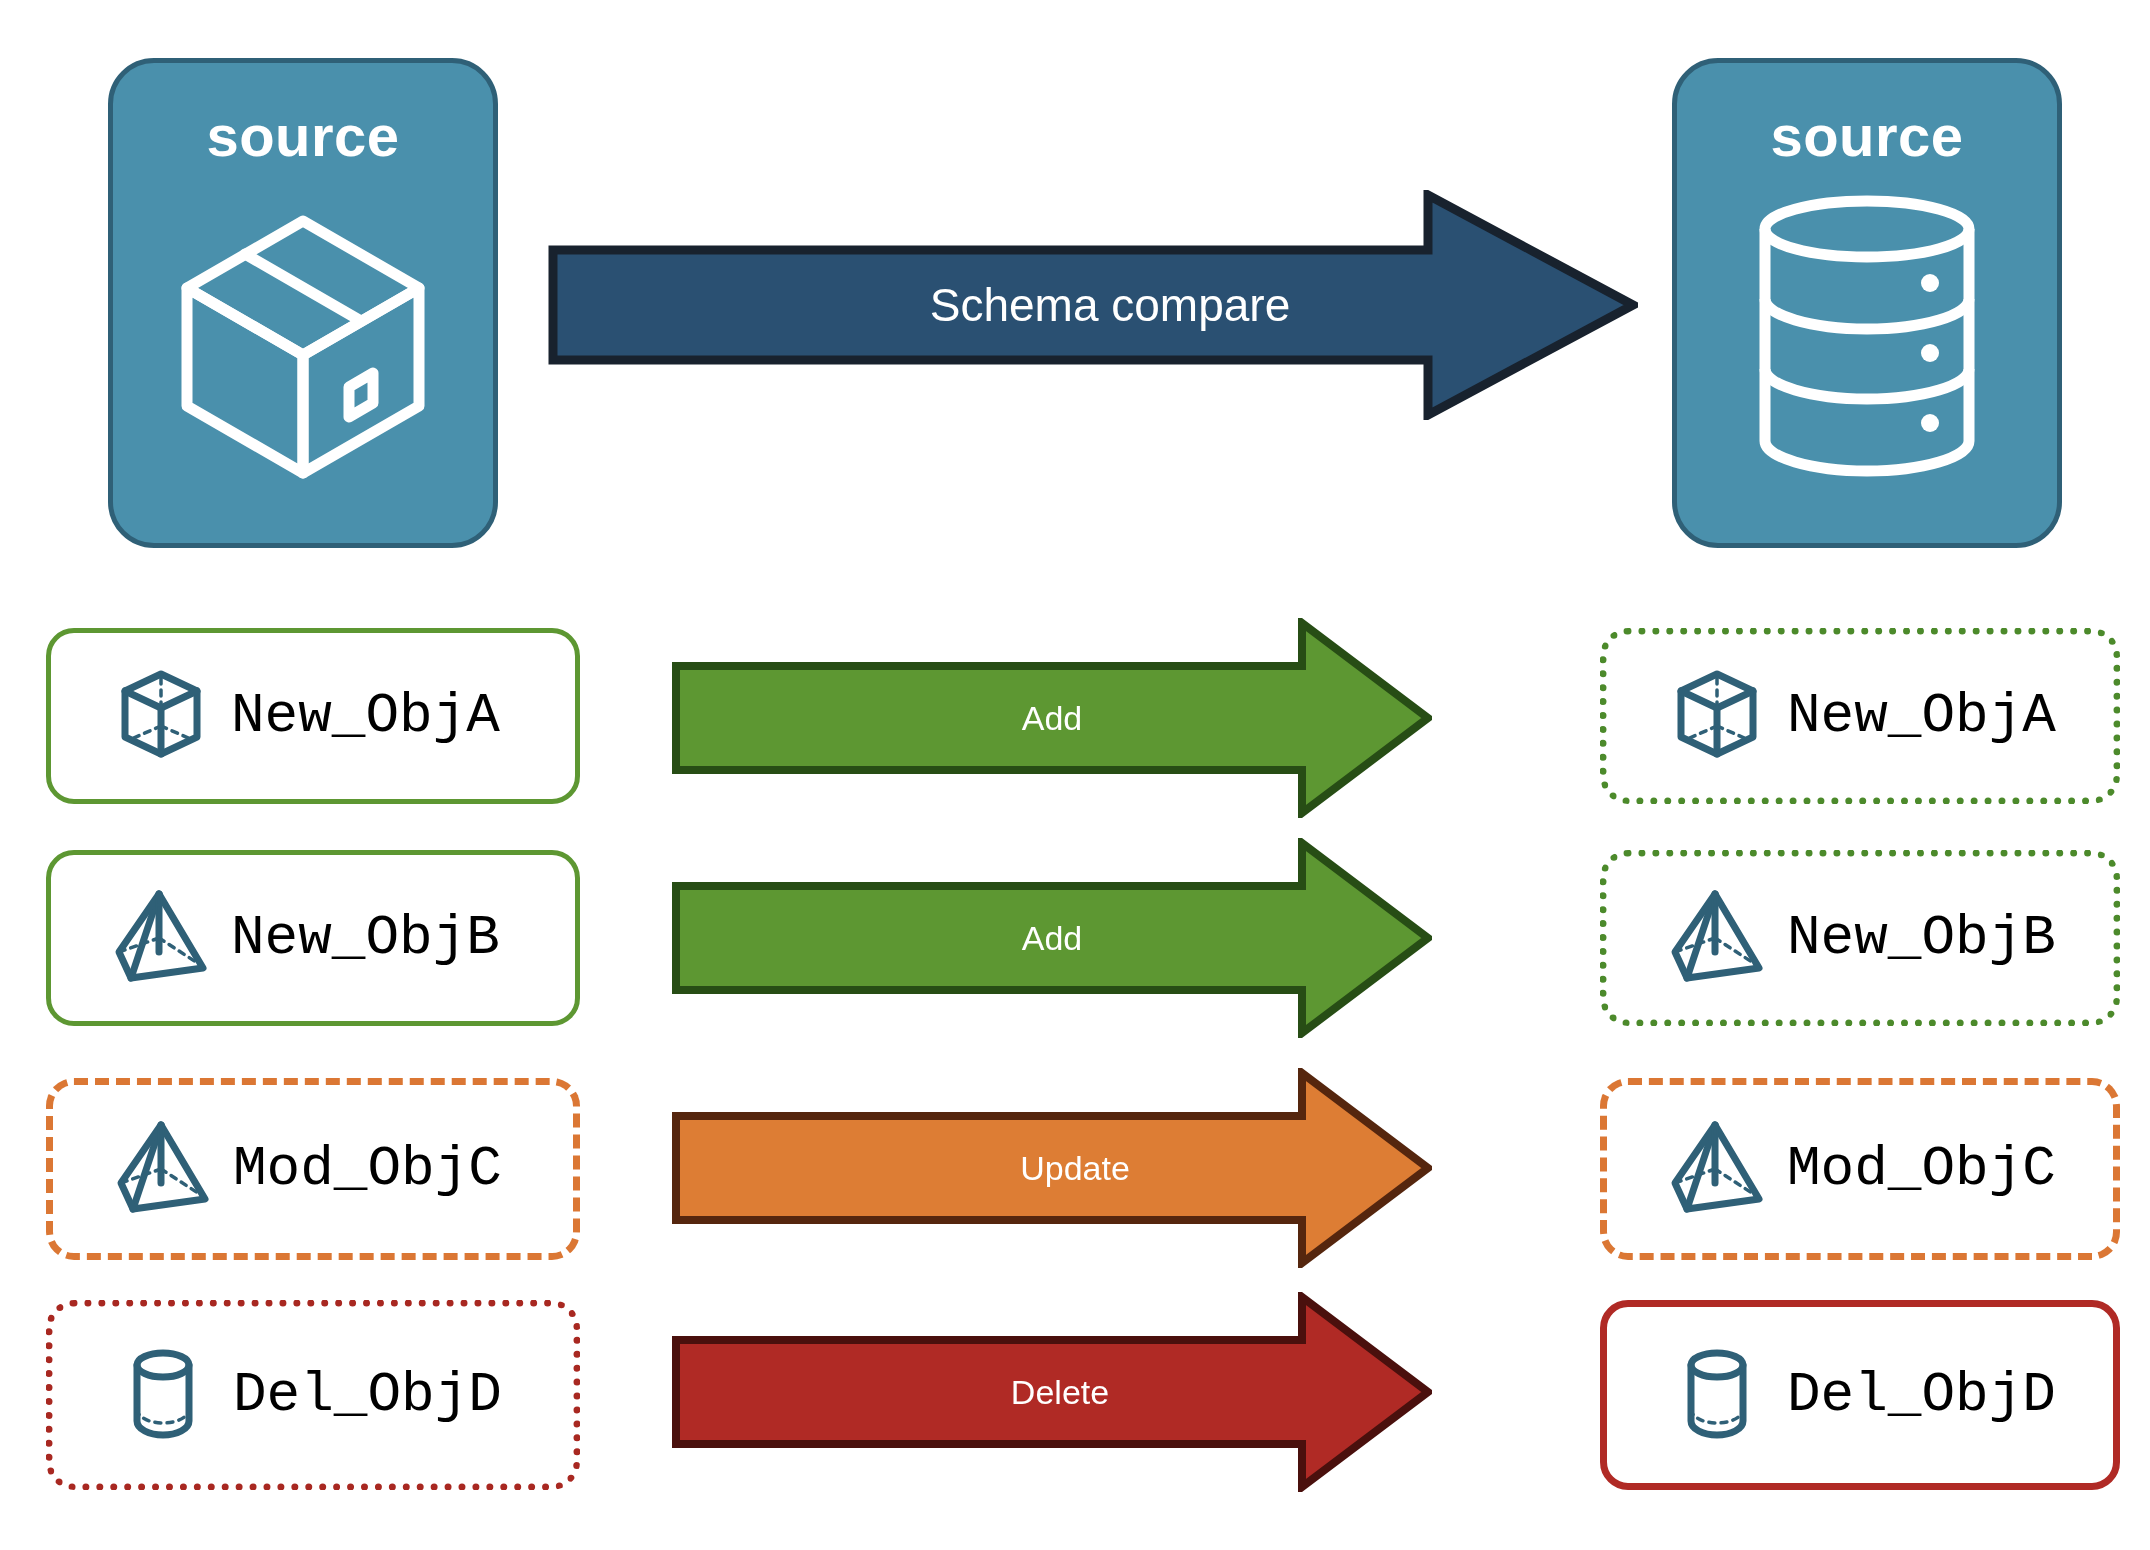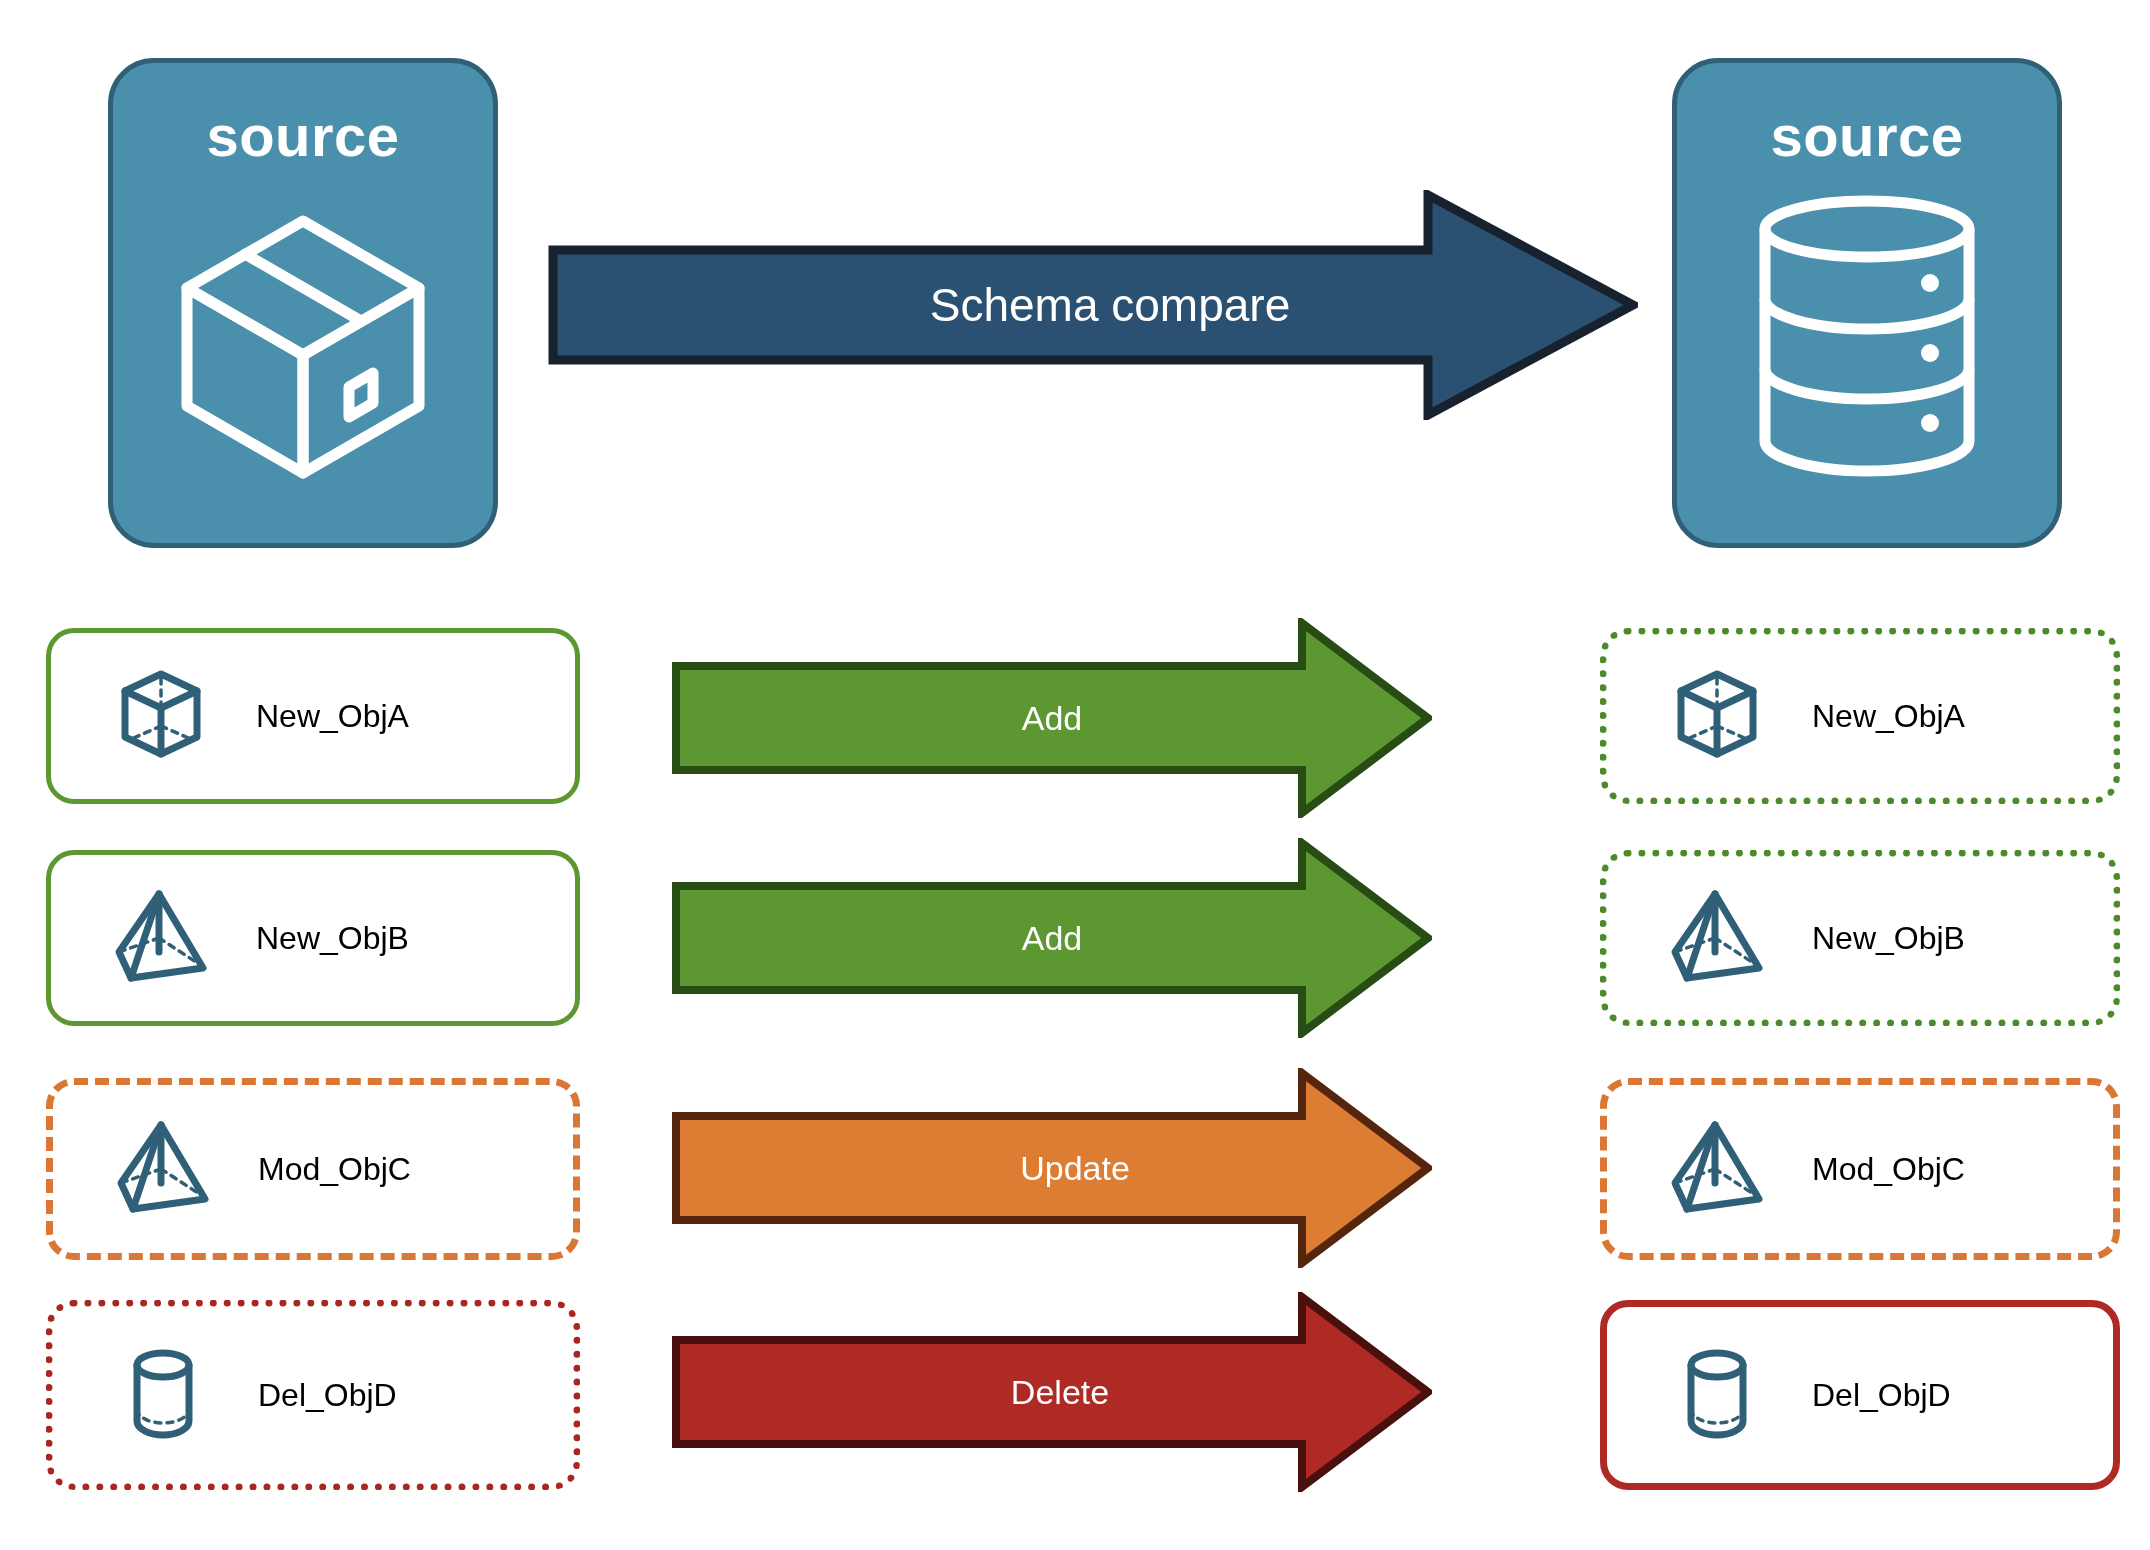--- a/index.html
+++ b/index.html
@@ -74,25 +74,26 @@
   .obj-box {
     position: absolute;
     box-sizing: border-box;
     background: #ffffff;
     border-radius: 28px;
     display: flex;
     align-items: center;
     padding-left: 60px;
   }
   .obj-box .obj-label {
-    font-size: 32px;
+    font-size: 56px;
     color: #000000;
-    margin-left: 45px;
+    margin-left: 20px;
     white-space: nowrap;
     user-select: none;
+    font-family: Liberation Mono, monospace;
   }
   .obj-icon { flex: 0 0 auto; display: block; }
 
   .bdr-green-solid  { border: 5px solid #5D9732; }
   .bdr-green-dotted { border: 7px dotted #4C8A2B; }
   .bdr-orange-dashed{ border: 7px dashed #DB7734; }
   .bdr-red-dotted   { border: 7px dotted #A82821; }
   .bdr-red-solid    { border: 7px solid #B02A25; }
 
   

